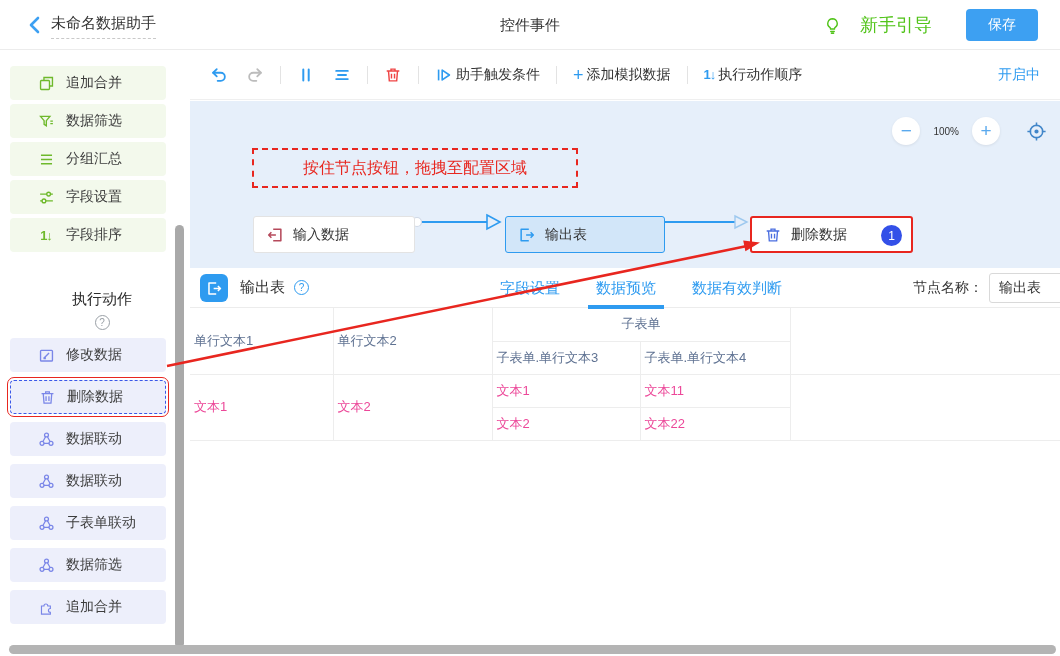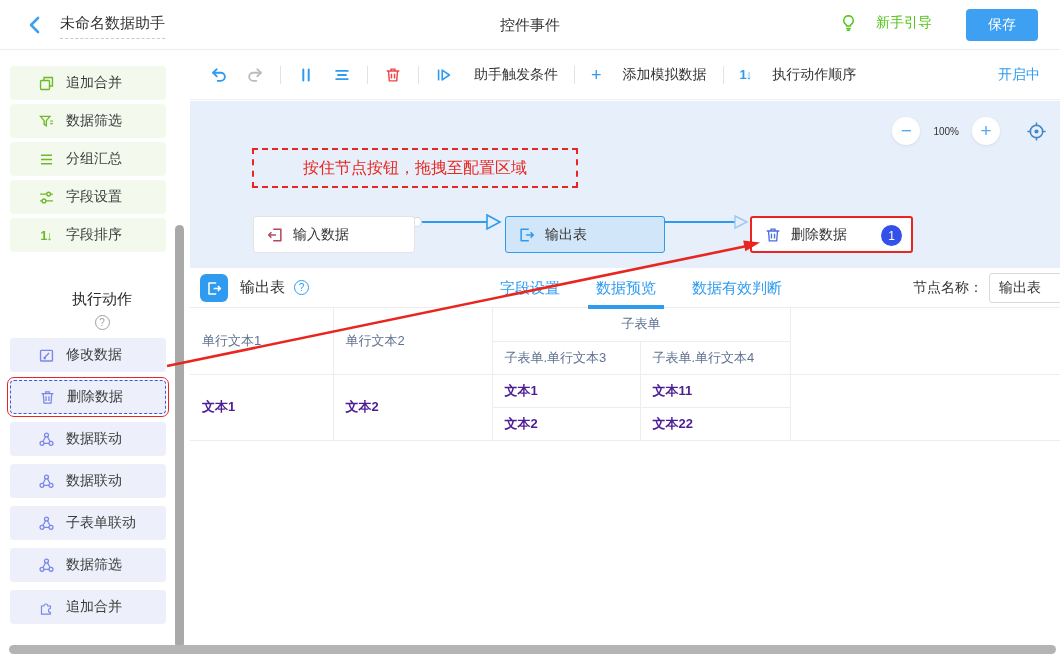--- a/index.html
+++ b/index.html
@@ -6,26 +6,26 @@
   html,body { background:#fff; }
   .app {
     position:relative; width:1060px; height:656px; background:#fff;
     font-family:"Liberation Sans","DejaVu Sans",sans-serif; overflow:hidden;
     color:#333;
   }
   
   .topbar { position:absolute; top:0; left:0; width:1060px; height:50px;
     background:#fff; border-bottom:1px solid #ececec; z-index:5; }
   .back-btn { position:absolute; left:24px; top:14px; width:22px; height:22px; cursor:pointer; }
-  .doc-title { position:absolute; left:60px; top:14px; font-size:15px; color:#333;
+  .doc-title { position:absolute; left:51px; top:14px; font-size:15px; color:#333;
     padding-bottom:5px; border-bottom:1px dashed #c9c9c9; cursor:text; }
   .page-title { position:absolute; left:50%; transform:translateX(-50%); top:16px;
     font-size:15px; color:#333; }
   .guide { position:absolute; right:128px; top:13px; display:flex; align-items:center;
-    gap:18px; color:#52c41a; font-size:14px; cursor:pointer; }
+    gap:18px; color:#52c41a; font-size:18px; cursor:pointer; }
   .save-btn { position:absolute; right:22px; top:9px; width:72px; height:32px;
     background:#3da0f2; color:#fff; border:none; border-radius:4px; font-size:14px;
     cursor:pointer; font-family:inherit; }
   
   .sidebar { position:absolute; top:50px; left:0; width:190px; height:606px; background:#fff; }
   .side-item { height:34px; margin:4px 24px 0 10px; width:156px; border-radius:4px;
     display:flex; align-items:center; padding-left:27px; gap:11px; font-size:14px;
     color:#3d3d3d; cursor:pointer; }
   .side-item.green { background:#f3f9ec; }
   .side-item.green .sicon { color:#6eb92b; }
@@ -40,21 +40,21 @@
   .qcircle { display:inline-flex; width:15px; height:15px; border-radius:50%;
     border:1px solid #9aa0a6; color:#9aa0a6; font-size:10px; align-items:center;
     justify-content:center; }
   .qcircle.blue { border-color:#2e9bf0; color:#2e9bf0; }
   .v-scrollbar { position:absolute; left:175px; top:175px; width:9px; height:423px;
     background:#a9a9a9; border-radius:5px; cursor:grab; }
   
   .main { position:absolute; left:190px; top:50px; width:870px; height:606px; }
   .toolbar { position:absolute; top:0; left:0; width:870px; height:50px;
     display:flex; align-items:center; padding:0 20px; border-bottom:1px solid #efefef; background:#fff; }
-  .tbtn { display:inline-flex; align-items:center; gap:21px; cursor:pointer; font-size:14px; color:#333; }
+  .tbtn { display:inline-flex; align-items:center; gap:3px; cursor:pointer; font-size:14px; color:#333; }
   .tbtn + .tbtn { margin-left:18px; }
   .tdiv { width:1px; height:18px; background:#e3e3e3; margin:0 16px; }
   .ticon { display:inline-flex; width:18px; height:18px; }
   .status { margin-left:auto; color:#2e9bf0; font-size:14px; cursor:pointer; }
   
   .canvas { position:absolute; top:51px; left:0; width:870px; height:167px; background:#e6effa; }
   .zoomctl { position:absolute; top:16px; right:12px; display:flex; align-items:center; gap:13px; }
   .zoom-circle { width:28px; height:28px; border-radius:50%; background:#fff; color:#5aa9ee;
     display:flex; align-items:center; justify-content:center; font-size:19px; cursor:pointer;
     box-shadow:0 1px 3px rgba(0,0,0,.08); user-select:none; }
@@ -89,24 +89,24 @@
     align-items:center; cursor:pointer; }
   .tab.active { font-weight:normal; }
   .tab.active::after { content:""; position:absolute; left:-8px; right:-8px; bottom:-1px;
     height:4px; background:#2e9bf0; }
   .nodename { position:absolute; left:723px; top:0; height:40px; display:flex;
     align-items:center; gap:6px; font-size:14px; color:#333; white-space:nowrap; }
   .nodename input { width:100px; height:30px; border:1px solid #d9d9d9; border-radius:3px;
     padding:0 9px; font-size:14px; color:#333; font-family:inherit; }
   
   .preview { width:870px; border-collapse:collapse; table-layout:fixed; }
-  .preview th, .preview td { border:1px solid #ededed; height:33px; padding:0 12px;
+  .preview th, .preview td { border:1px solid #ededed; height:33px; padding:0 4px;
     font-size:13px; text-align:left; font-weight:normal; background:#fff; }
   .preview th { color:#5f7292; }
-  .preview td { color:#4c1d95;font-weight:bold; }
+  .preview td { color:#ec4899; }
   .preview .c-first { border-left:0; }
   .preview .c-last { border-right:0; }
   .preview .r-first { border-top:0; }
   .preview .group-h { text-align:center; }
   
   .arrow-overlay { position:absolute; inset:0; width:1060px; height:656px;
     pointer-events:none; z-index:40; }
   .h-scrollbar { position:absolute; left:9px; bottom:2px; width:1047px; height:9px;
     background:#b4b4b4; border-radius:5px; z-index:30; cursor:grab; }
   svg { display:block; }

